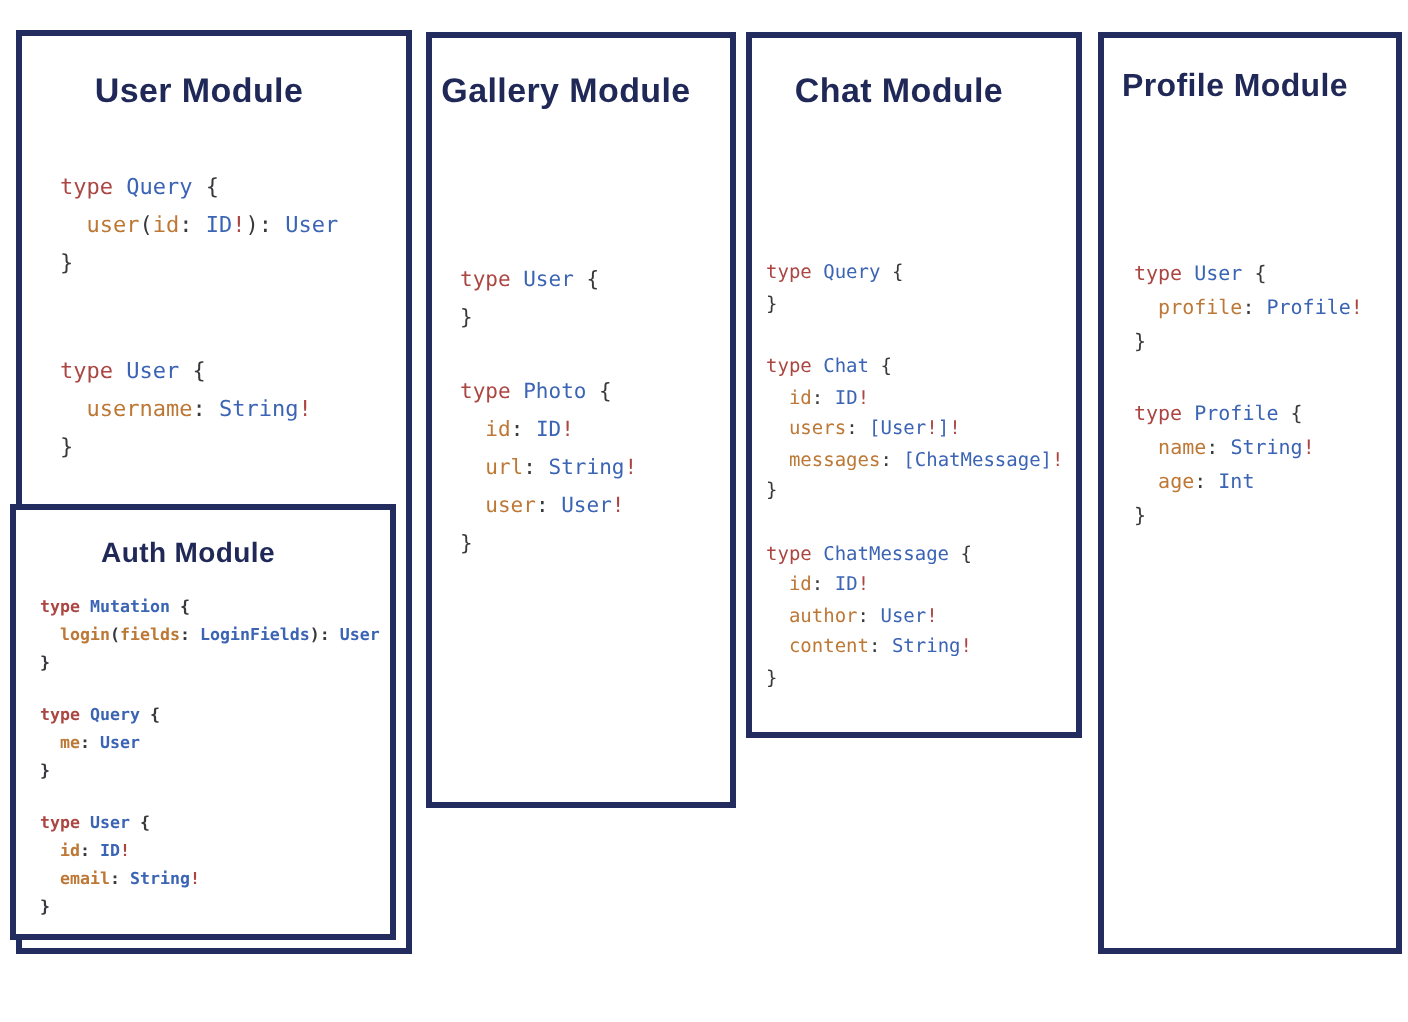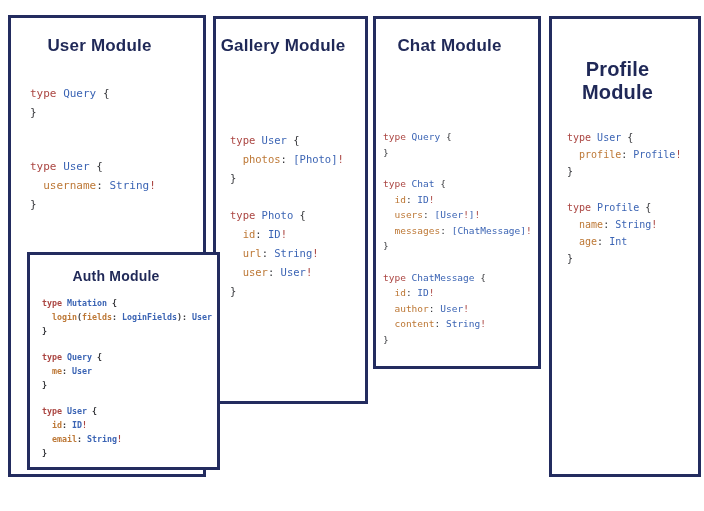--- a/index.html
+++ b/index.html
@@ -30,53 +30,54 @@
   .tok-p{color:var(--c-pu);}
   .tok-b{color:var(--c-bg);}
 
   
   .m-user{left:8px; top:15px; width:198px; height:462px;}
   .m-user h2{top:18px; font-size:17px;}
   .m-user .code{top:66px; left:19px; font-size:11px; line-height:19px;}
   .m-user .cblock + .cblock{margin-top:35px;}
 
   
-  .m-auth{left:5px; top:252px; width:193px; height:218px; z-index:2;margin-left:22px;}
+  .m-auth{left:5px; top:252px; width:193px; height:218px; z-index:2;}
   .m-auth h2{top:13px; font-size:14px;}
   .m-auth .code{top:41px; left:12px; font-size:8.3px; line-height:14px;font-weight:bold;}
   .m-auth .cblock + .cblock{margin-top:12px;}
 
   
   .m-gallery{left:213px; top:16px; width:155px; height:388px;}
   .m-gallery h2{top:17px; font-size:17px;}
   .m-gallery .code{top:112px; left:14px; font-size:10.5px; line-height:19px;}
   .m-gallery .cblock + .cblock{margin-top:18px;}
 
   
   .m-chat{left:373px; top:16px; width:168px; height:353px;}
   .m-chat h2{top:17px; font-size:17px;}
   .m-chat .code{top:110px; left:7px; font-size:9.5px; line-height:15.5px;}
   .m-chat .cblock + .cblock{margin-top:16px;}
 
   
   .m-profile{left:549px; top:16px; width:152px; height:461px;}
-  .m-profile h2{top:16px; font-size:20px;margin-top:23px;}
+  .m-profile h2{top:16px; font-size:16px;}
   .m-profile .code{top:110px; left:15px; font-size:10px; line-height:17px;}
   .m-profile .cblock + .cblock{margin-top:19px;}
 </style>
 </head>
 <body>
 
 <div class="canvas">
 
   <section class="box m-user">
     <h2>User Module</h2>
     <div class="code">
         <div class="cblock">
           <div class="cline"><span class="tok-k">type </span><span class="tok-t">Query </span><span class="tok-p">{</span></div>
+          <div class="cline"><span class="tok-p">  </span><span class="tok-f">user</span><span class="tok-p">(</span><span class="tok-f">id</span><span class="tok-p">: </span><span class="tok-t">ID</span><span class="tok-b">!</span><span class="tok-p">): </span><span class="tok-t">User</span></div>
           <div class="cline"><span class="tok-p">}</span></div>
         </div>
         <div class="cblock">
           <div class="cline"><span class="tok-k">type </span><span class="tok-t">User </span><span class="tok-p">{</span></div>
           <div class="cline"><span class="tok-p">  </span><span class="tok-f">username</span><span class="tok-p">: </span><span class="tok-t">String</span><span class="tok-b">!</span></div>
           <div class="cline"><span class="tok-p">}</span></div>
         </div>
       </div>
 
     <section class="box m-auth" style="left:-6px; top:234px; width:193px; height:218px;">
@@ -100,21 +101,20 @@
           </div>
         </div>
     </section>
   </section>
 
   <section class="box m-gallery">
     <h2>Gallery Module</h2>
     <div class="code">
         <div class="cblock">
           <div class="cline"><span class="tok-k">type </span><span class="tok-t">User </span><span class="tok-p">{</span></div>
-          <div class="cline"><span class="tok-p">  </span><span class="tok-f">photos</span><span class="tok-p">: </span><span class="tok-t">[Photo]</span><span class="tok-b">!</span></div>
           <div class="cline"><span class="tok-p">}</span></div>
         </div>
         <div class="cblock">
           <div class="cline"><span class="tok-k">type </span><span class="tok-t">Photo </span><span class="tok-p">{</span></div>
           <div class="cline"><span class="tok-p">  </span><span class="tok-f">id</span><span class="tok-p">: </span><span class="tok-t">ID</span><span class="tok-b">!</span></div>
           <div class="cline"><span class="tok-p">  </span><span class="tok-f">url</span><span class="tok-p">: </span><span class="tok-t">String</span><span class="tok-b">!</span></div>
           <div class="cline"><span class="tok-p">  </span><span class="tok-f">user</span><span class="tok-p">: </span><span class="tok-t">User</span><span class="tok-b">!</span></div>
           <div class="cline"><span class="tok-p">}</span></div>
         </div>
       </div>

